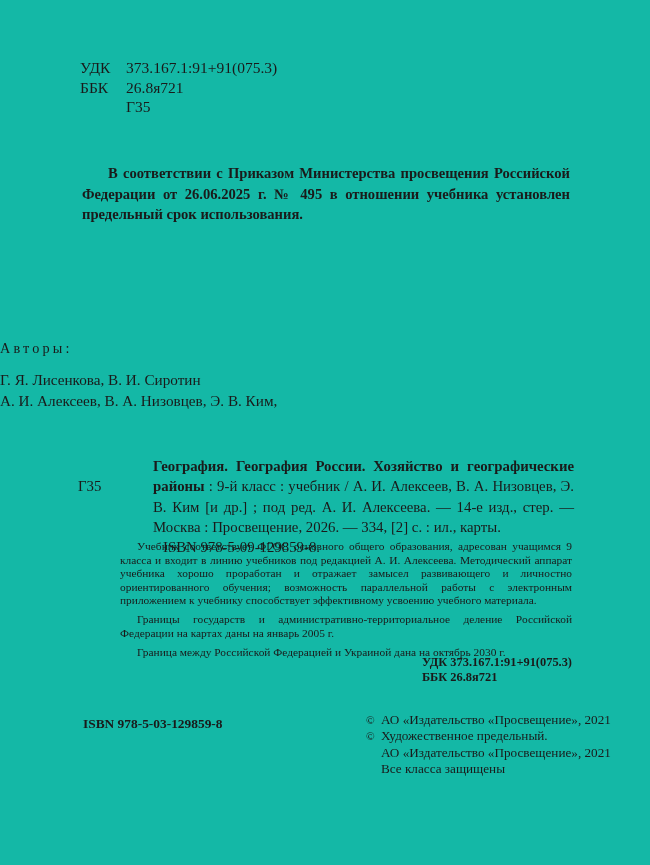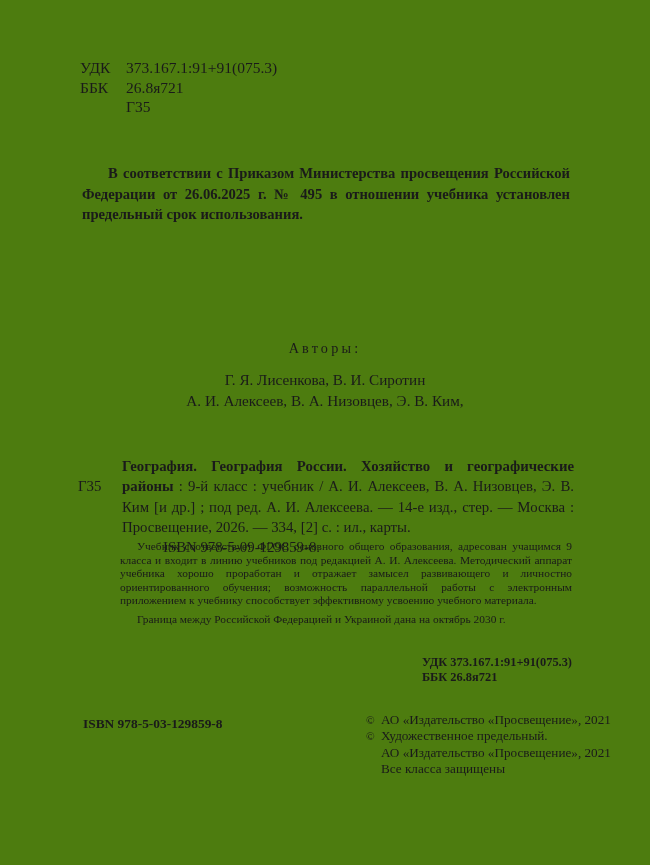--- a/index.html
+++ b/index.html
@@ -13,21 +13,21 @@
     height: 865px;
     position: relative;
     font-family: "Liberation Serif", "DejaVu Serif", serif;
     color: #1a1a1a;
     overflow: hidden;
   }
 
   .page {
     position: absolute;
     inset: 0;
-    background: #4d7c0f;
+    background: #14b8a6;
   }
 
   
   .udk-block {
     position: absolute;
     left: 80px;
     top: 58px;
     font-size: 15.5px;
     line-height: 19.5px;
     white-space: nowrap;
@@ -58,21 +58,21 @@
     hyphens: none;
     font-weight: bold;
   }
 
   
   .authors {
     position: absolute;
     left: 0;
     right: 0;
     top: 338px;
-    text-align: center;
+    text-align: left;
   }
   .authors-heading {
     font-size: 14.2px;
     letter-spacing: 3.2px;
     line-height: 20px;
     margin-bottom: 12px;
   }
   .authors-line {
     font-size: 15.2px;
     line-height: 20.5px;
@@ -88,21 +88,21 @@
     line-height: 20.3px;
   }
   .biblio-mark {
     position: absolute;
     left: 0;
     top: 20.3px;
     font-size: 14.8px;
     line-height: 20.3px;
   }
   .biblio-body {
-    margin-left: 44px;
+    margin-left: 75px;
     text-align: justify;
     text-align-last: left;
   }
   .biblio-title {
     font-weight: bold;
   }
   .biblio-isbn {
     margin-left: 59px;
     text-indent: 26px;
     font-size: 14.8px;
@@ -197,20 +197,21 @@
   </div>
 
   <div class="biblio">
     <span class="biblio-mark">Г35</span>
     <div class="biblio-body"><span class="biblio-title">География. География России. Хозяйство и географические районы</span><span> : 9-й класс : учебник / А. И. Алексеев, В. А. Низовцев, Э. В. Ким [и др.] ; под ред. А. И. Алексеева. — 14-е изд., стер. — Москва : Просвещение, 2026. — 334, [2] с. : ил., карты.</span></div>
     <div class="biblio-isbn">ISBN 978-5-09-129859-8.</div>
   </div>
 
   <div class="annotation">
     <p>Учебник соответствует ФГОС основного общего образования, адресован учащимся 9 класса и входит в линию учебников под редакцией А. И. Алексеева. Методический аппарат учебника хорошо проработан и отражает замысел развивающего и личностно ориентированного обучения; возможность параллельной работы с электронным приложением к учебнику способствует эффективному усвоению учебного материала.</p>
+    <p>Границы государств и административно-территориальное деление Российской Федерации на картах даны на январь 2005 г.</p>
     <p>Граница между Российской Федерацией и Украиной дана на октябрь 2030 г.</p>
   </div>
 
   <div class="udk-repeat">
     <div>УДК 373.167.1:91+91(075.3)</div>
     <div>ББК 26.8я721</div>
   </div>
 
   <div class="footer">
     <div class="footer-isbn">ISBN 978-5-03-129859-8</div>

